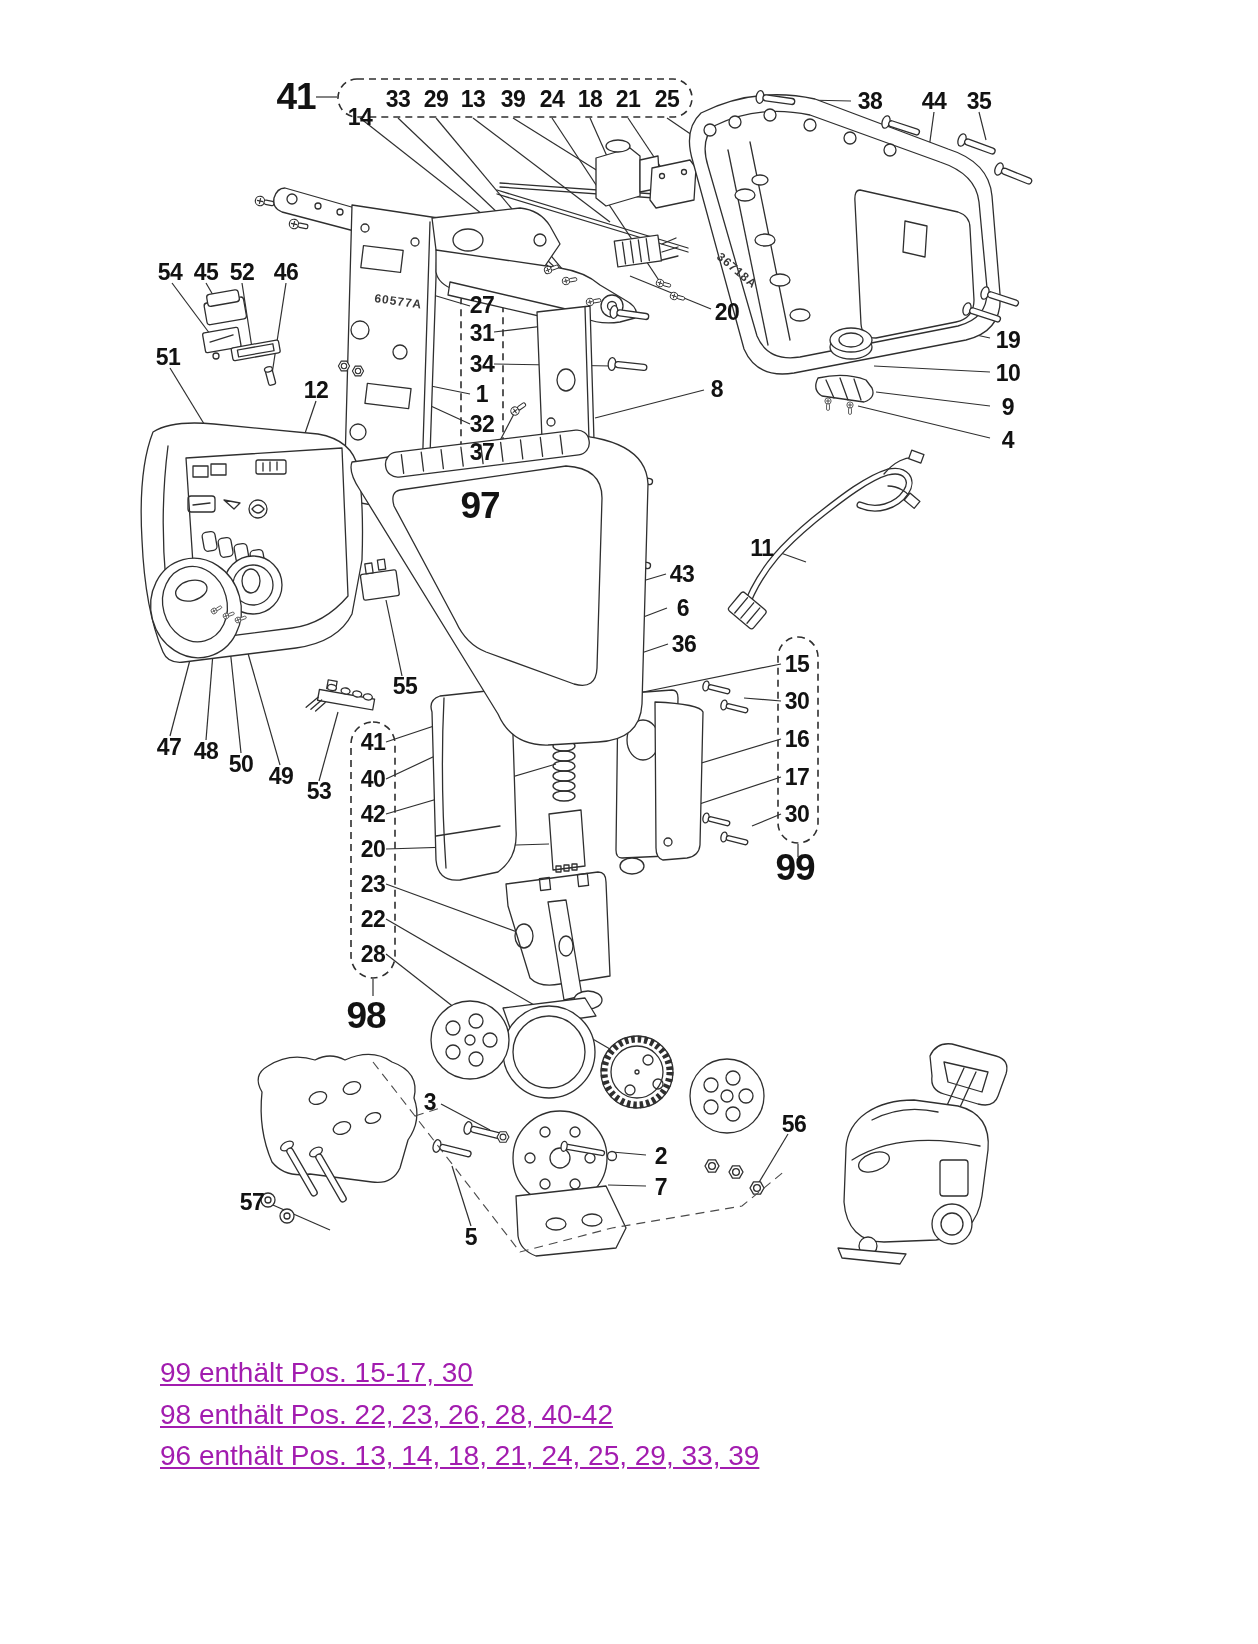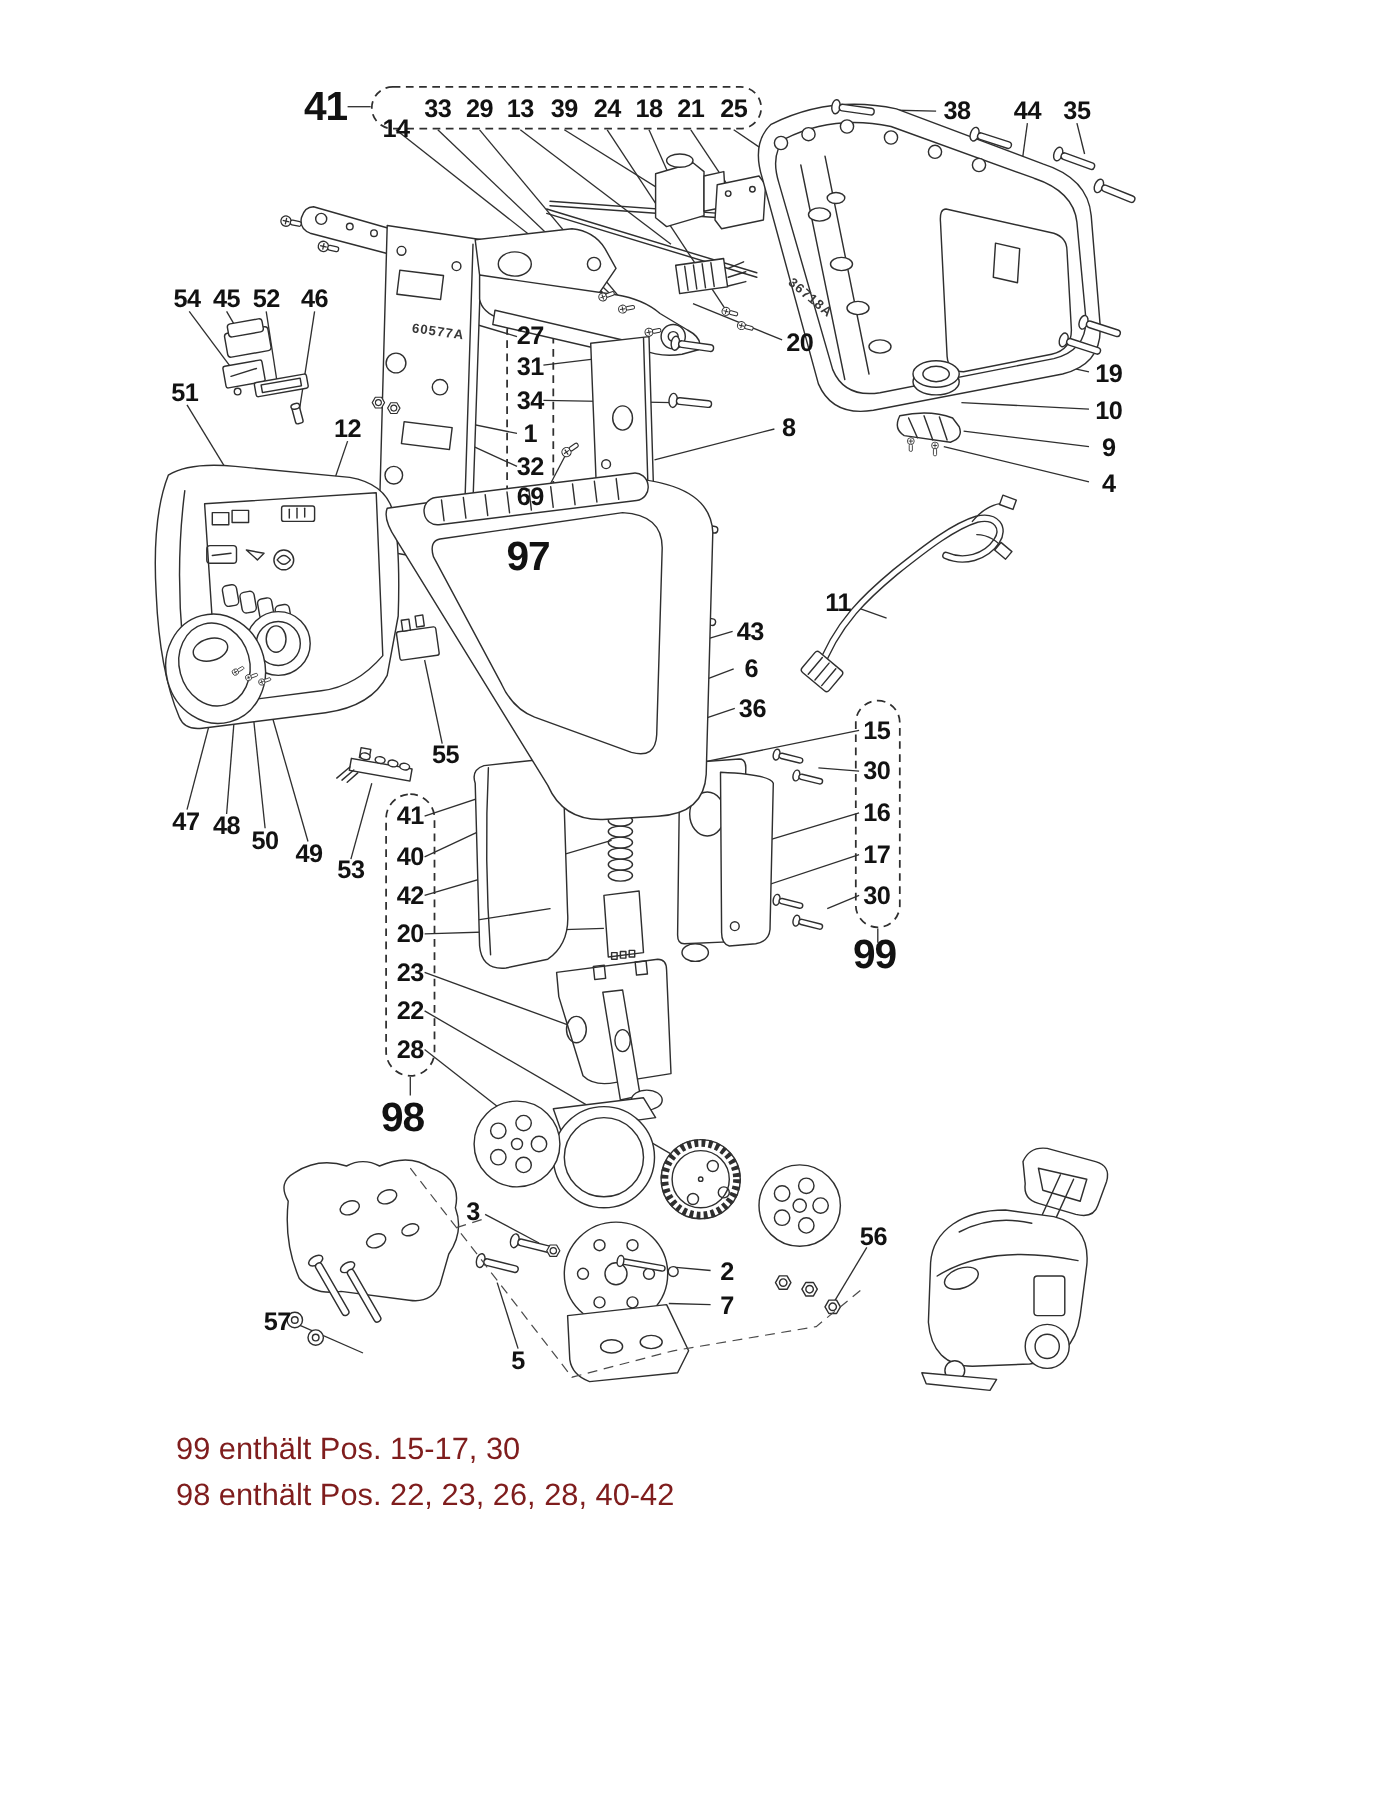--- a/index.html
+++ b/index.html
@@ -2,22 +2,22 @@
 <html><head>
 <meta charset="utf-8">
 <style>
   html,body{margin:0;padding:0;background:#fff;}
   .canvas{position:relative;width:1258px;height:1644px;background:#fff;overflow:hidden;
           font-family:"Liberation Sans",sans-serif;}
   .art{position:absolute;left:0;top:0;}
   .num{position:absolute;transform:translate(-50%,-50%);font:bold 23px "Liberation Sans",sans-serif;
        color:#121212;white-space:nowrap;letter-spacing:-0.5px;}
   .big{font-size:37px;letter-spacing:-1px;}
-  .legend{position:absolute;left:160px;top:1296px;font:28px "Liberation Sans",sans-serif;
-          color:#7f1d1d;line-height:41.5px;}
+  .legend{position:absolute;left:160px;top:1352px;font:28px "Liberation Sans",sans-serif;
+          color:#a21caf;line-height:41.5px;text-decoration:underline;}
   
   .ln{fill:none;stroke:#2f2f2f;stroke-width:1.3;stroke-linecap:round;stroke-linejoin:round;}
   .fw{fill:#fff;stroke:#2f2f2f;stroke-width:1.3;stroke-linejoin:round;}
   .ld{stroke:#2f2f2f;stroke-width:1.2;}
   .dsh{fill:none;stroke:#2f2f2f;stroke-width:1.6;stroke-dasharray:7 5;}
   .cst{fill:none;stroke:#4a4a4a;stroke-width:1.1;stroke-dasharray:9 6;}
   .cbl-o{fill:none;stroke:#2f2f2f;stroke-width:7;stroke-linecap:round;}
   .cbl-i{fill:none;stroke:#fff;stroke-width:4.4;stroke-linecap:round;}
   .marking{font:bold 12px "Liberation Sans",sans-serif;fill:#383838;letter-spacing:1px;}
 </style>
@@ -513,21 +513,21 @@
 <div class="num" style="left:242px;top:272px">52</div>
 <div class="num" style="left:286px;top:272px">46</div>
 <div class="num" style="left:168px;top:357px">51</div>
 <div class="num" style="left:316px;top:390px">12</div>
 
 <div class="num" style="left:482px;top:305px">27</div>
 <div class="num" style="left:482px;top:333px">31</div>
 <div class="num" style="left:482px;top:364px">34</div>
 <div class="num" style="left:482px;top:394px">1</div>
 <div class="num" style="left:482px;top:424px">32</div>
-<div class="num" style="left:482px;top:452px">69</div>
+<div class="num" style="left:482px;top:452px">37</div>
 <div class="num big" style="left:480px;top:506px">97</div>
 
 <div class="num" style="left:717px;top:389px">8</div>
 <div class="num" style="left:682px;top:574px">43</div>
 <div class="num" style="left:683px;top:608px">6</div>
 <div class="num" style="left:684px;top:644px">36</div>
 <div class="num" style="left:762px;top:548px">11</div>
 
 <div class="num" style="left:797px;top:664px">15</div>
 <div class="num" style="left:797px;top:701px">30</div>
@@ -555,15 +555,16 @@
 <div class="num" style="left:430px;top:1102px">3</div>
 <div class="num" style="left:661px;top:1156px">2</div>
 <div class="num" style="left:661px;top:1187px">7</div>
 <div class="num" style="left:794px;top:1124px">56</div>
 <div class="num" style="left:252px;top:1202px">57</div>
 <div class="num" style="left:471px;top:1237px">5</div>
 
 <div class="legend">
   <div>99 enthält Pos. 15-17, 30</div>
   <div>98 enthält Pos. 22, 23, 26, 28, 40-42</div>
+  <div>96 enthält Pos. 13, 14, 18, 21, 24, 25, 29, 33, 39</div>
 </div>
 
 </div>
 
 </body></html>

